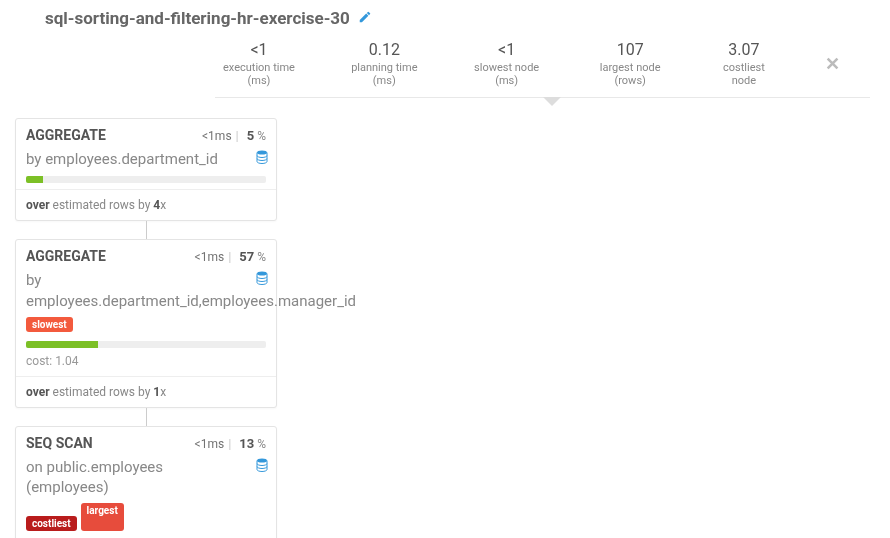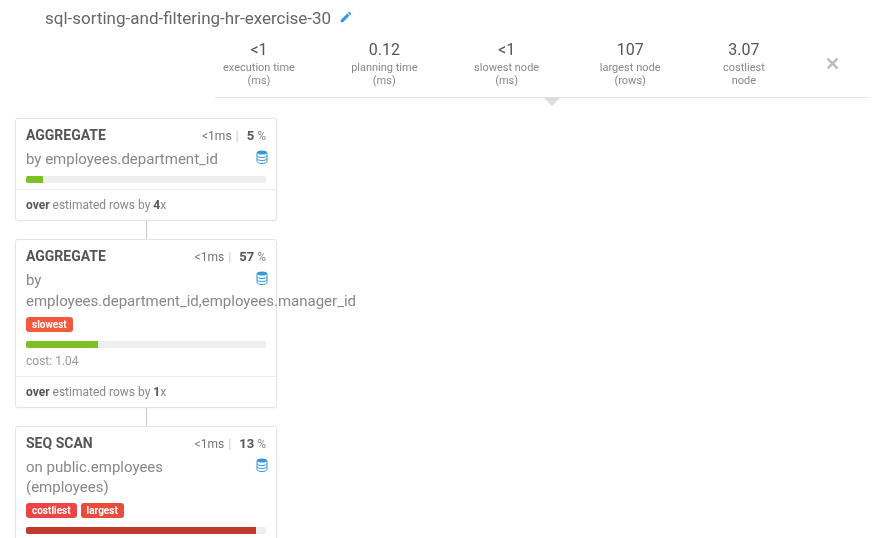--- a/index.html
+++ b/index.html
@@ -9,21 +9,21 @@
       color: #555;
       font-size: 13px;
       width: 890px;
       height: 538px;
     }
     .header {
       padding: 8px 0 0 45px;
     }
     .title {
       font-size: 17px;
-      font-weight: 400;
+      font-weight: 700;
       color: #666;
       display: flex;
       align-items: flex-end;
       gap: 8px;
     }
     .edit-icon {
       color: #3498db;
       cursor: pointer;
     }
     .metrics-bar {
@@ -132,21 +132,21 @@
       gap: 4px;
     }
     .tag {
       font-size: 10px;
       font-weight: 700;
       padding: 2px 6px;
       border-radius: 3px;
       color: #fff;
     }
     .tag-slowest { background: #f35a3d; }
-    .tag-costliest { background: #ef4444; }
+    .tag-costliest { background: #b91c1c; margin-top: 13px; }
     .tag-largest { background: #e74c3c; }
     .bar-wrap {
       height: 7px;
       background: #eee;
       margin: 3px 10px 6px 10px;
       border-radius: 2px;
     }
     .bar {
       height: 100%;
       border-radius: 2px 0 0 2px;

